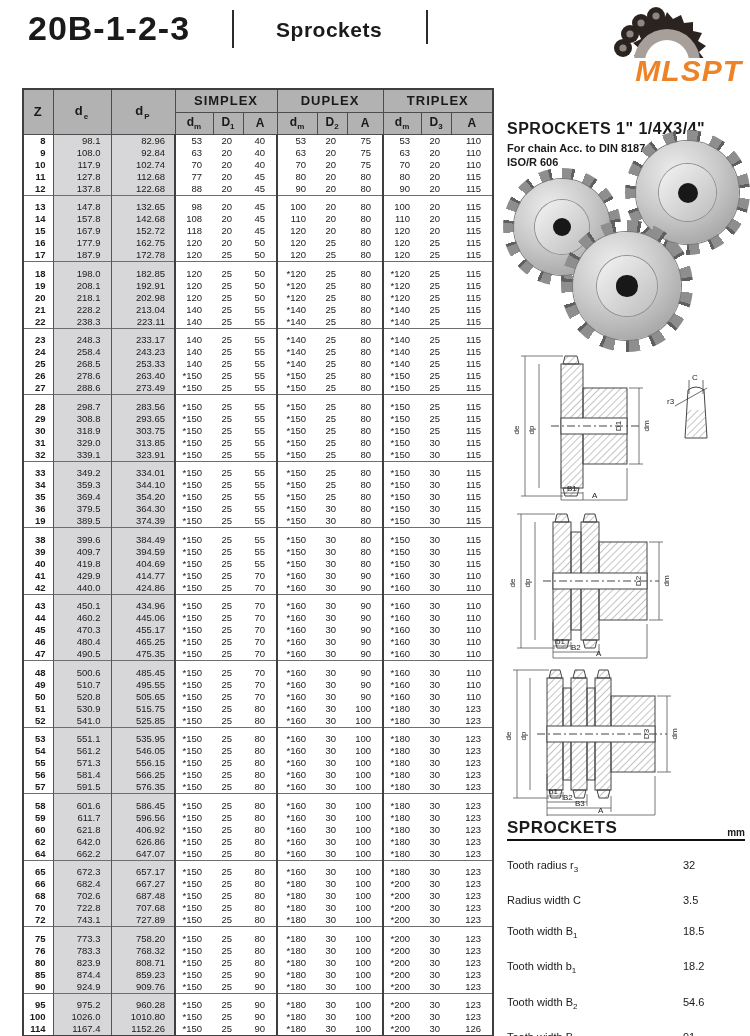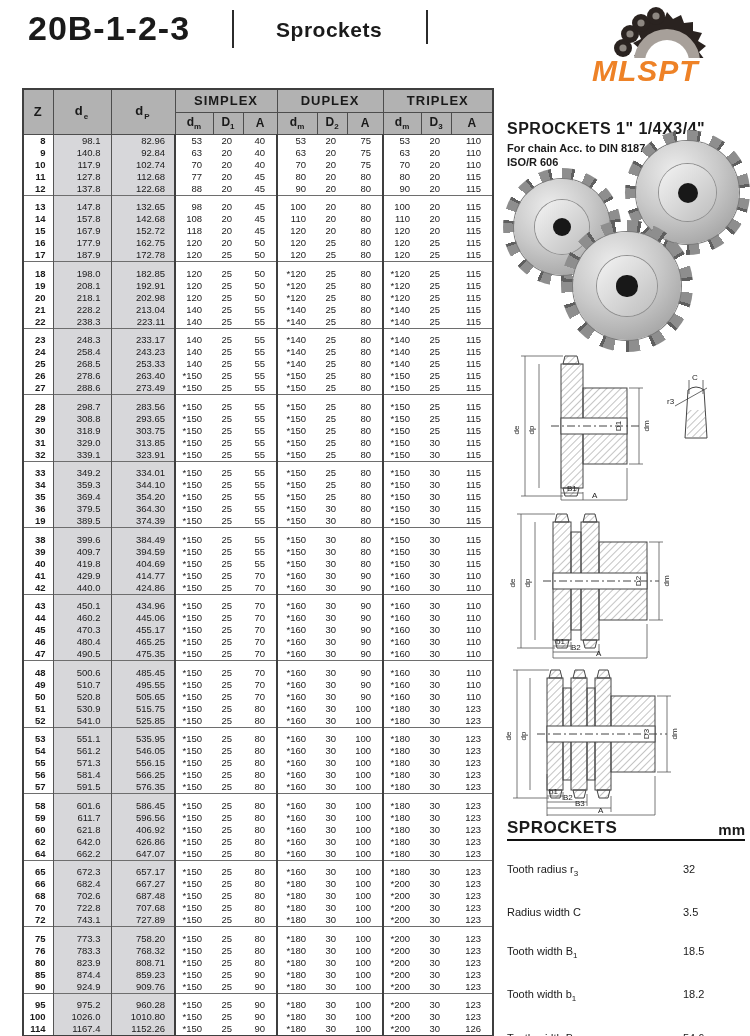--- a/index.html
+++ b/index.html
@@ -7,21 +7,21 @@
   .page {
     position:relative; width:750px; height:1036px; background:#fff;
     font-family:"Liberation Sans", sans-serif; color:#1a1a1a; overflow:hidden;
   }
   
   .hdr { position:absolute; top:10px; left:28px; display:flex; align-items:flex-start;gap:30px; }
   .hdr .big { font-size:34px; font-weight:900; letter-spacing:1px; line-height:36px; }
   .hdr .bar { width:2px; height:38px; background:#2b2b2b; margin:0 12px; }
   .hdr .barthin { width:2px; height:34px; background:#2b2b2b; margin:0 14px; }
   .hdr .sub { font-size:21px; font-weight:700; line-height:40px; letter-spacing:0.5px; }
-  .logo { position:absolute; top:6px; right:8px; width:150px; text-align:left; }
+  .logo { position:absolute; top:6px; right:8px; width:150px; text-align:right; }
   .logo .mark { display:block; margin:0 auto; }
   .logo .word { font-size:30px; font-weight:900; font-style:italic; letter-spacing:1px; line-height:26px; }
   
   table.dim { position:absolute; left:22px; top:88px; width:468px; border-collapse:collapse; table-layout:fixed; }
   table.dim { border:2px solid #3f3f3f; }
   table.dim th { background:#b2b2b2; border:1px solid #4d4d4d; font-weight:700; }
   table.dim thead .grp th { font-size:13px; height:23px; letter-spacing:1px; }
   table.dim thead .subh th { font-size:12px; height:22px; }
   table.dim th sub, .speclbl sub { font-size:8px; }
   table.dim td { font-size:9.5px; height:12px; line-height:12px; text-align:right; white-space:nowrap; overflow:hidden; }
@@ -47,22 +47,22 @@
     background:linear-gradient(135deg,#f4f4f4,#bdbdbd); box-shadow:0 0 0 1px #8f8f8f; }
   .gear .hole { position:absolute; inset:42%; border-radius:50%; background:#181818; }
   
   .draw { position:absolute; left:0; }
   .draw text { font-family:"Liberation Sans", sans-serif; font-size:8px; fill:#222; }
   
   .specs { position:absolute; top:730px; left:4px; width:238px; }
   .spectitle { display:flex; justify-content:space-between; align-items:flex-end;
     border-bottom:2.5px solid #111; padding-bottom:1px; margin-bottom:6px; }
   .spectitle .t { font-size:17px; font-weight:800; letter-spacing:0.5px; }
-  .spectitle .u { font-size:15px; font-weight:800; }
-  .specrow { display:flex; font-size:11px; line-height:21px;margin-top:18px; }
+  .spectitle .u { font-size:10px; font-weight:800; }
+  .specrow { display:flex; font-size:11px; line-height:13px;margin-top:18px; }
   .specrow .speclbl { flex:1; }
   .specrow .specval { width:62px; text-align:left; }
   .chain-gap { height:10px; }
 </style>
 </head>
 <body>
 
 <div class="page">
 
   <div class="hdr">
@@ -150,21 +150,21 @@
           <td class="cn secend">40</td>
           <td class="cn">53</td>
           <td class="cn">20</td>
           <td class="cn secend">75</td>
           <td class="cn">53</td>
           <td class="cn">20</td>
           <td class="cn">110</td>
         </tr>
         <tr>
           <td class="cz">9</td>
-          <td class="cde">140.8</td>
+          <td class="cde">108.0</td>
           <td class="cdp">92.84</td>
           <td class="cn">63</td>
           <td class="cn">20</td>
           <td class="cn secend">40</td>
           <td class="cn">63</td>
           <td class="cn">20</td>
           <td class="cn secend">75</td>
           <td class="cn">63</td>
           <td class="cn">20</td>
           <td class="cn">110</td>

